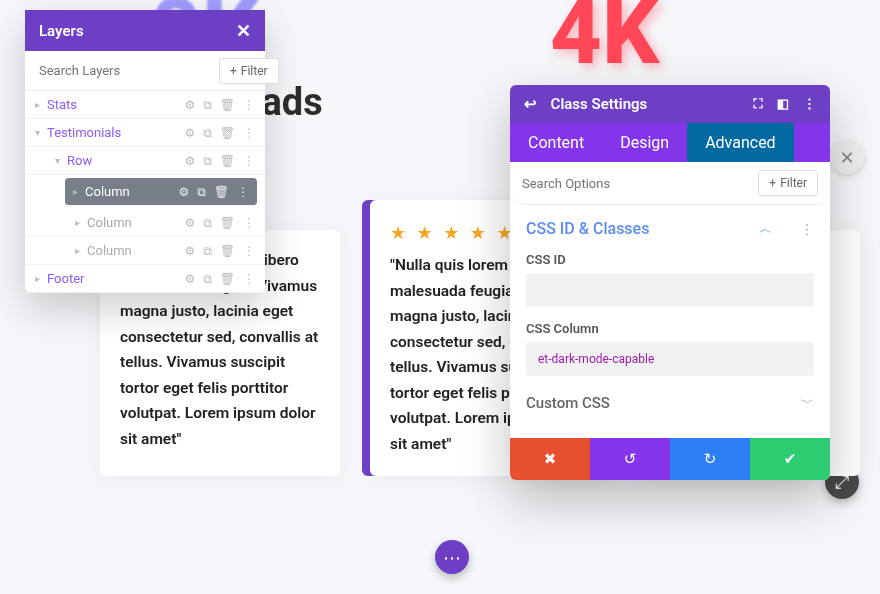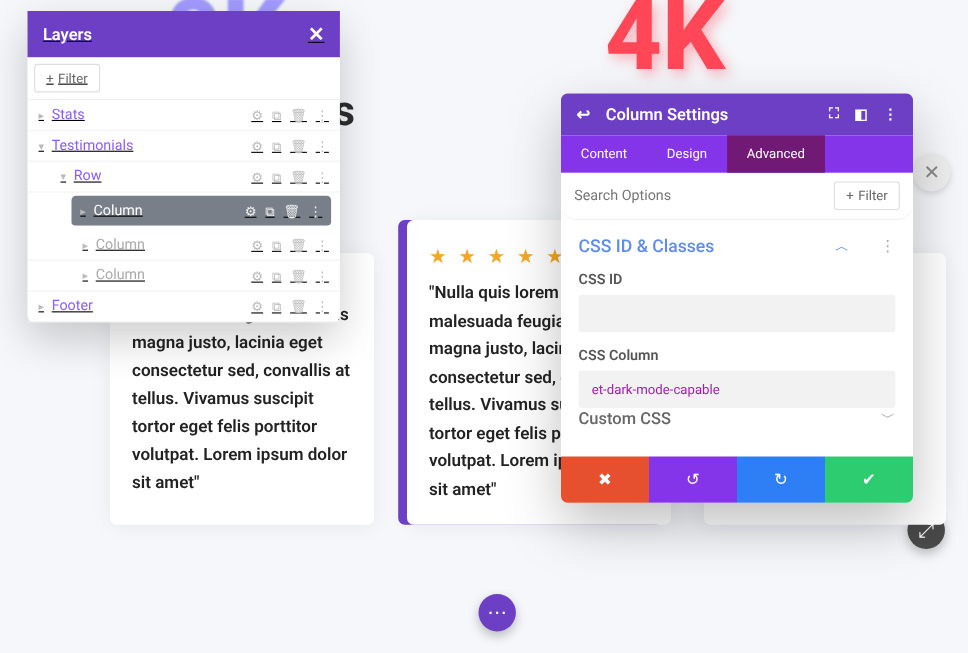--- a/index.html
+++ b/index.html
@@ -13,21 +13,21 @@
 
 
 .testimonials { position: absolute; top: 230px; left: 100px; display: flex; gap: 30px; z-index: 1;}
 .card { width: 240px; background: #fff; padding: 18px 20px; border-radius: 6px; box-shadow: 0 2px 20px rgba(0,0,0,.06);}
 .card.middle { box-shadow: -8px 0 0 #6c3fc4, 0 2px 20px rgba(0,0,0,.06);}
 .stars { color: #f5a623; font-size: 18px; margin: 4px 0 10px; letter-spacing: 3px;}
 .quote { font-size: 15.5px; font-weight: 600; color: #222; line-height: 1.65;}
 .card3 .quote{ padding-top: 110px;}
 
 
-.layers { position: absolute; top: 10px; left: 25px; width: 284px; background: #fff; border-radius: 6px; box-shadow: 0 15px 40px rgba(0,0,0,.2); z-index: 5; text-decoration: underline;}
+.layers { position: absolute; top: 10px; left: 25px; width: 240px; background: #fff; border-radius: 6px; box-shadow: 0 15px 40px rgba(0,0,0,.2); z-index: 5;}
 .layers-head { background: #6c3fc4; color: #fff; padding: 10px 14px; display: flex; justify-content: space-between; align-items: center; font-size: 15px; font-weight: 600;}
 .close-x { cursor: pointer; font-size: 18px;}
 .layers-search { display: flex; padding: 6px; border-bottom: 1px solid #eee; gap: 6px; align-items:center;}
 .layers-search input { flex:1; border:none; padding: 6px 8px; font-size: 13px; color:#888; outline:none;}
 .filter-btn { background:#fff; border:1px solid #ddd; border-radius:3px; padding:5px 10px; font-size:12px; color:#666; cursor:pointer; display:flex; align-items:center; gap:4px;}
 .tree-row { display:flex; align-items:center; padding: 6px 10px; font-size: 13px; border-bottom:1px solid #f2f2f2;}
 .tree-row.active{ background:#797f89; color:#fff; border-radius:4px; margin:3px 8px 3px 40px; padding:6px 8px;}
 .tree-row .label{ flex:1; }
 .tree-row .label.link{ color:#8b5cf6; }
 .tree-row.active .label{ color:#fff;}
@@ -36,32 +36,32 @@
 .tree-row.active .icons{ color:#eee;}
 .indent1{ padding-left: 30px;}
 .indent2{ padding-left: 50px;}
 .marker { position:absolute; background:#e6502e; color:#fff; font-weight:700; font-size:13px; width:24px; height:24px; border-radius:50%; display:flex; align-items:center; justify-content:center; box-shadow:0 2px 6px rgba(0,0,0,.3);}
 .marker::before{ content:""; position:absolute; left:-22px; top:4px; border:8px solid transparent; border-right:18px solid #e6502e;}
 
 
 .settings { position:absolute; top:85px; left:510px; width:320px; background:#fff; border-radius:6px; box-shadow:0 20px 50px rgba(0,0,0,.25); z-index:6;}
 .s-head{ background:#6c3fc4; color:#fff; padding:10px 14px; display:flex; align-items:center; gap:14px; font-size:15px; font-weight:600; border-radius:6px 6px 0 0;}
 .s-head-icons{ margin-left:auto; display:flex; gap:14px; font-size:13px;}
-.tabs{ background:#8435e9; display:flex; color:#fff; font-size:12px;}
+.tabs{ background:#8435e9; display:flex; color:#fff; font-size:16px;}
 .tab{ padding:10px 18px; cursor:pointer;}
-.tab.active{ background:#701a75;}
+.tab.active{ background:#0369a1;}
 .s-search{ display:flex; padding:8px 12px; gap:6px; align-items:center; border-bottom:1px solid #eee;border-radius:15px;}
 .s-search input{ flex:1; border:none; font-size:13px; color:#888; outline:none;}
 .s-body{ padding:14px 16px;}
 .section-title{ color:#5b8def; font-size:16px; font-weight:500; display:flex; align-items:center;gap:20px;}
 .section-title .chev{ margin-left:auto; color:#5b8def; font-size:13px;}
 .section-title .dots{ color:#aaa; margin-left:8px; font-size:14px;}
 .field-label{ font-size:13px; color:#555; margin:14px 0 6px; font-weight:600;}
 .field-input{ width:100%; background:#f2f2f2; border:none; border-radius:3px; padding:10px 12px; font-size:12px; color:#a21caf;}
-.section-title.collapsed{ color:#666; font-size:15px;}
+.section-title.collapsed{ color:#666; margin-top:18px; font-size:15px;}
 .section-title.collapsed .chev{ color:#999;}
 .s-footer{ display:flex; margin-top:12px;}
 .s-footer div{ flex:1; padding:12px 0; text-align:center; color:#fff; font-size:15px; cursor:pointer;}
 .fb-cancel{ background:#e6502e;}
 .fb-undo{ background:#8435e9;}
 .fb-redo{ background:#2e7ff6;}
 .fb-save{ background:#2ecc71; border-radius:0 0 6px 0;}
 .fb-cancel{ border-radius:0 0 0 6px;}
 
 .fab{ position:absolute; width:34px; height:34px; border-radius:50%; background:#6c3fc4; color:#fff; display:flex; align-items:center; justify-content:center; font-size:18px; box-shadow:0 4px 10px rgba(0,0,0,.25);}
@@ -88,20 +88,21 @@
     <div class="quote">tortor eget felis porttitor volutpat. Lorem ipsum dolor sit amet"</div>
   </div>
 </div>
 
 <div class="layers">
   <div class="layers-head">
     <span>Layers</span>
     <span class="close-x">✕</span>
   </div>
   <div class="layers-search">
+    <input placeholder="Search Layers" style="">
     <button class="filter-btn">
         <span>+</span>
         <span>Filter</span>
       </button>
   </div>
   <div class="tree-row">
     <span class="caret">▸</span>
     <span class="label link">Stats</span>
     <span class="icons">
         <span>⚙</span>
@@ -170,21 +171,21 @@
         <span>⋮</span>
       </span>
   </div>
 </div>
 
 <div class="marker" style="top:168px; left:128px;">1</div>
 
 <div class="settings">
   <div class="s-head">
     <span>↩</span>
-    <span>Column Settings</span>
+    <span>Class Settings</span>
     <span class="s-head-icons">
       <span>⛶</span>
       <span>◧</span>
       <span>⋮</span>
     </span>
   </div>
   <div class="tabs">
     <div class="tab">Content</div>
     <div class="tab">Design</div>
     <div class="tab active">Advanced</div>

